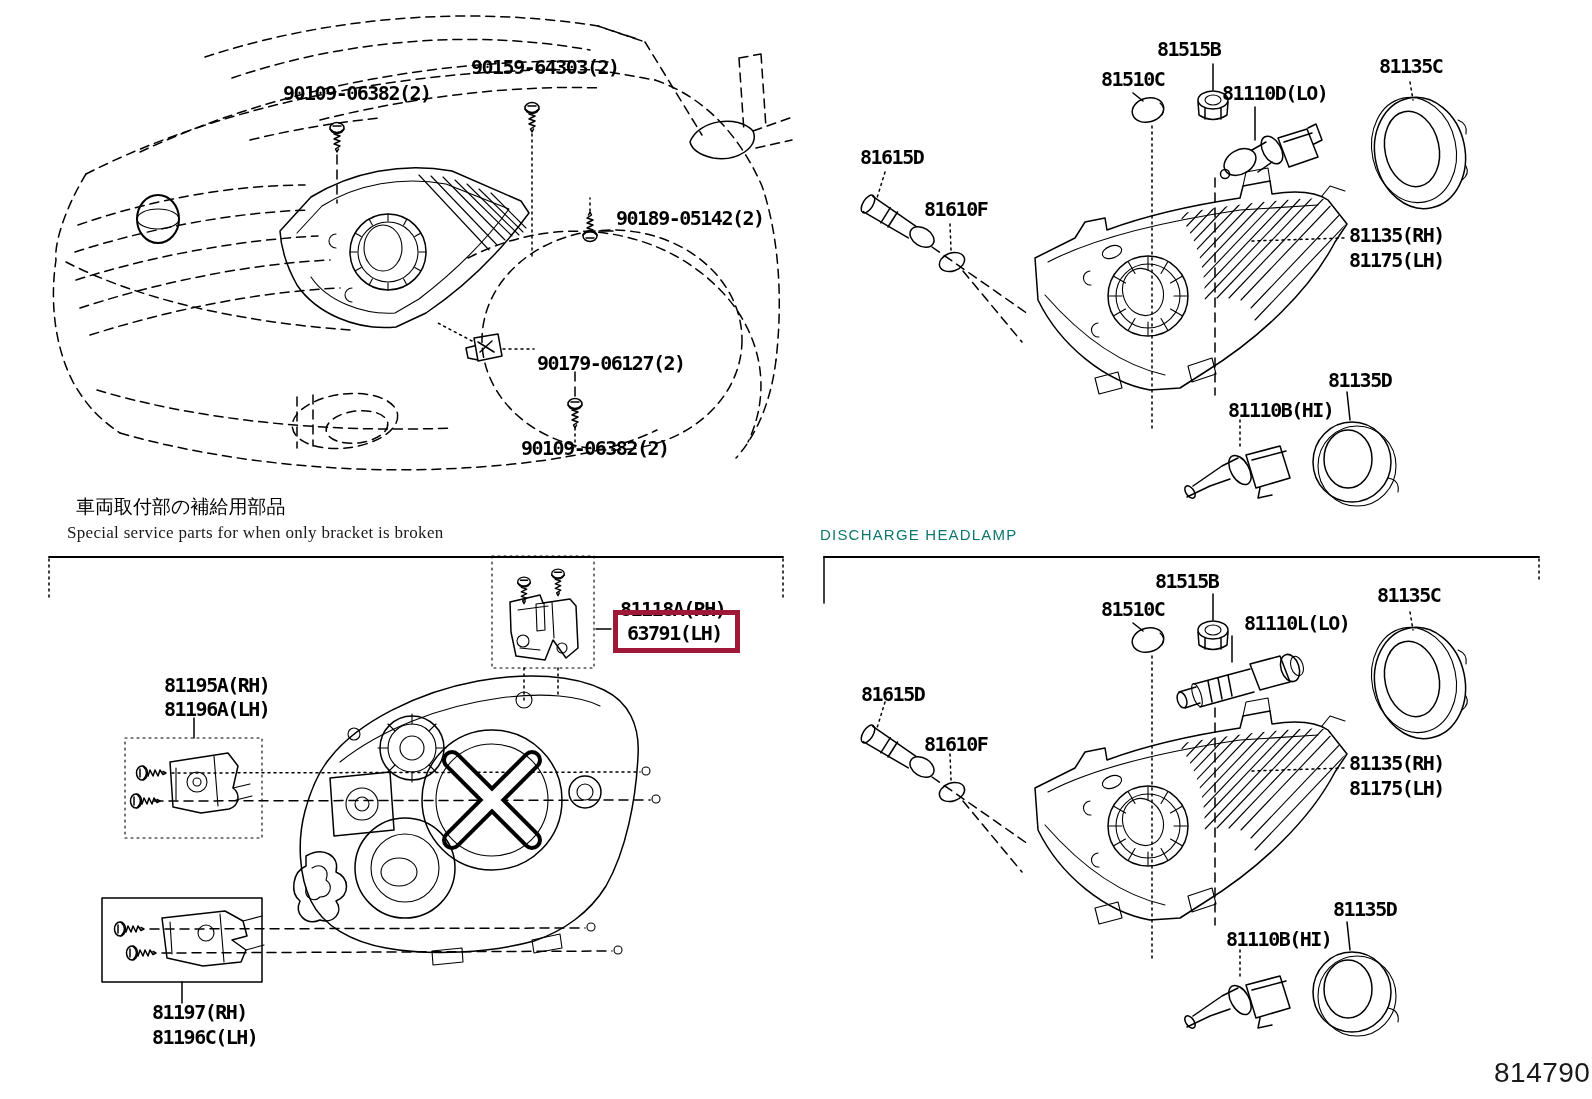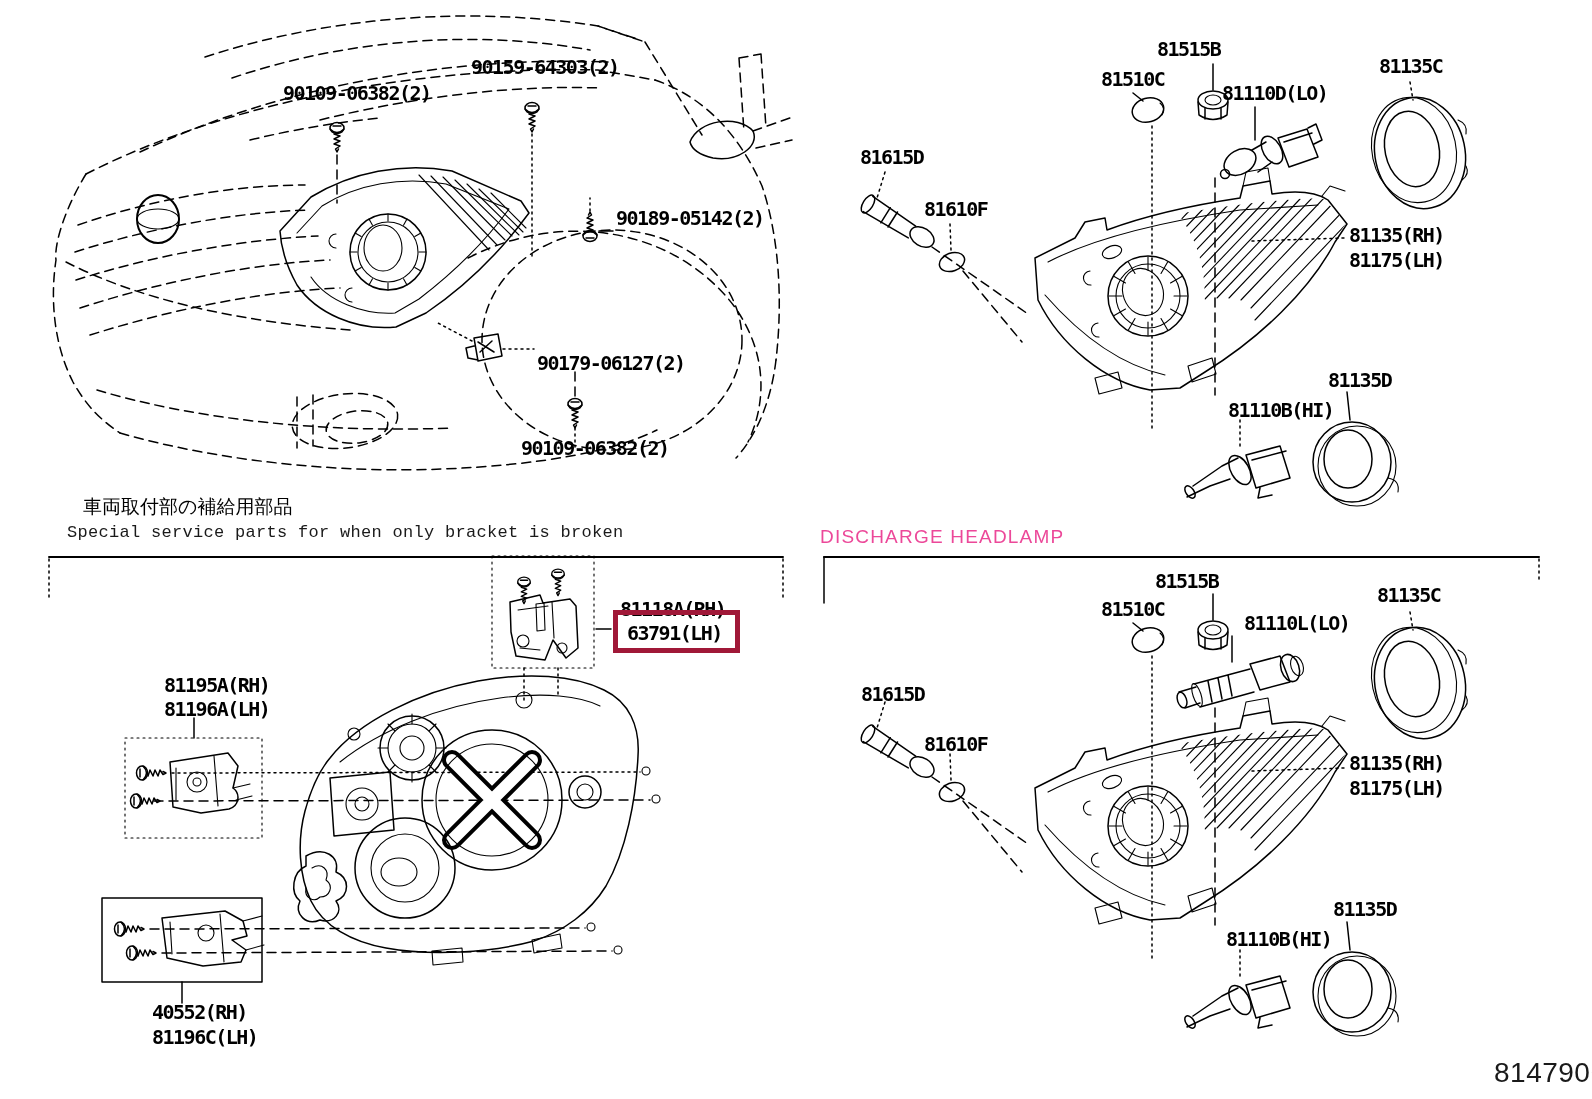--- a/index.html
+++ b/index.html
@@ -2,24 +2,24 @@
 <html><head>
 <meta charset="utf-8">
 <style>
   html,body{margin:0;padding:0;background:#fff;}
   body{position:relative;width:1592px;height:1099px;overflow:hidden;
        font-family:"DejaVu Sans Mono",monospace;color:#000;}
   svg{position:absolute;left:0;top:0;}
   .pn{position:absolute;font-family:"DejaVu Sans Mono",monospace;font-weight:bold;
       font-size:20px;line-height:22px;letter-spacing:-1.5px;white-space:pre;color:#000;}
   .note-jp{position:absolute;font-family:"DejaVu Sans",sans-serif;font-size:19px;line-height:22px;color:#000;}
-  .note-en{position:absolute;font-family:Liberation Mono, monospace;font-size:17px;
+  .note-en{position:absolute;font-family:Liberation Serif, serif;font-size:17px;
            letter-spacing:.3px;color:#1a1a1a;}
-  .hdr{position:absolute;font-family:"Liberation Sans",sans-serif;font-size:19px;
-       letter-spacing:1.2px;color:#ec4899;}
+  .hdr{position:absolute;font-family:"Liberation Sans",sans-serif;font-size:15px;
+       letter-spacing:1.2px;color:#0f766e;}
   .code{position:absolute;font-family:"Liberation Sans",sans-serif;font-size:28px;
         letter-spacing:.5px;color:#1a1a1a;}
   .redbox{position:absolute;left:613px;top:610px;width:127px;height:43px;
           box-sizing:border-box;border:5px solid #a01838;pointer-events:none;}
   
   .s{stroke:#000;fill:none;stroke-width:1.5;stroke-linecap:round;stroke-linejoin:round;}
   .s2{stroke-width:2;}
   .s1{stroke-width:1.1;}
   .d{stroke-dasharray:9 6;}   
   .o{stroke-dasharray:2 4;}   
@@ -276,30 +276,30 @@
     <use href="#bulb-hid"></use>
   </g>
 </svg>
 
 <div class="pn" style="left:283px;top:82px">90109-06382(2)</div>
 <div class="pn" style="left:471px;top:56px">90159-64303(2)</div>
 <div class="pn" style="left:616px;top:207px">90189-05142(2)</div>
 <div class="pn" style="left:537px;top:352px">90179-06127(2)</div>
 <div class="pn" style="left:521px;top:437px">90109-06382(2)</div>
 
-<div class="note-jp" style="left:83px;top:495px">車両取付部の補給用部品</div>
+<div class="note-jp" style="left:76px;top:495px">車両取付部の補給用部品</div>
 <div class="note-en" style="left:67px;top:523px">Special service parts for when only bracket is broken</div>
 
 <div class="pn" style="left:620px;top:598px">81118A(RH)</div>
 <div class="pn" style="left:627px;top:622px">63791(LH)</div>
 <div class="redbox"></div>
 
 <div class="pn" style="left:164px;top:674px">81195A(RH)</div>
 <div class="pn" style="left:164px;top:698px">81196A(LH)</div>
-<div class="pn" style="left:152px;top:1001px">40552(RH)</div>
+<div class="pn" style="left:152px;top:1001px">81197(RH)</div>
 <div class="pn" style="left:152px;top:1026px">81196C(LH)</div>
 
 <div class="pn" style="left:1157px;top:38px">81515B</div>
 <div class="pn" style="left:1101px;top:68px">81510C</div>
 <div class="pn" style="left:1222px;top:82px">81110D(LO)</div>
 <div class="pn" style="left:1379px;top:55px">81135C</div>
 <div class="pn" style="left:860px;top:146px">81615D</div>
 <div class="pn" style="left:924px;top:198px">81610F</div>
 <div class="pn" style="left:1349px;top:224px">81135(RH)</div>
 <div class="pn" style="left:1349px;top:249px">81175(LH)</div>

